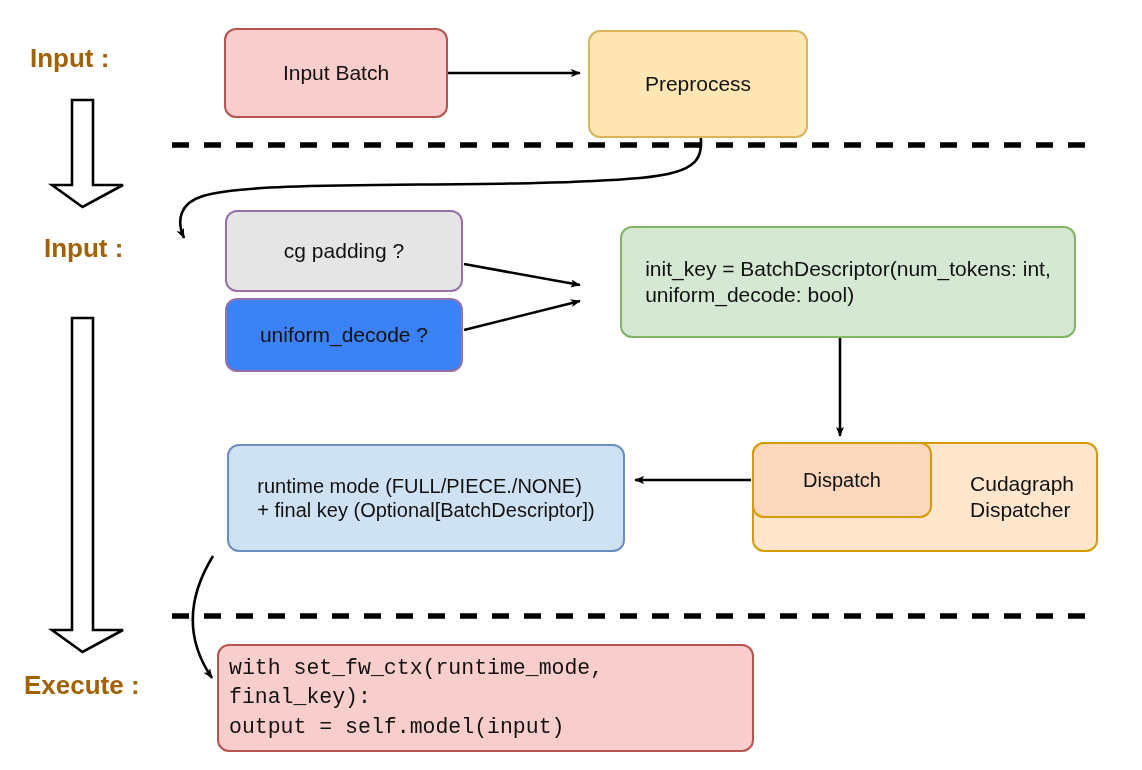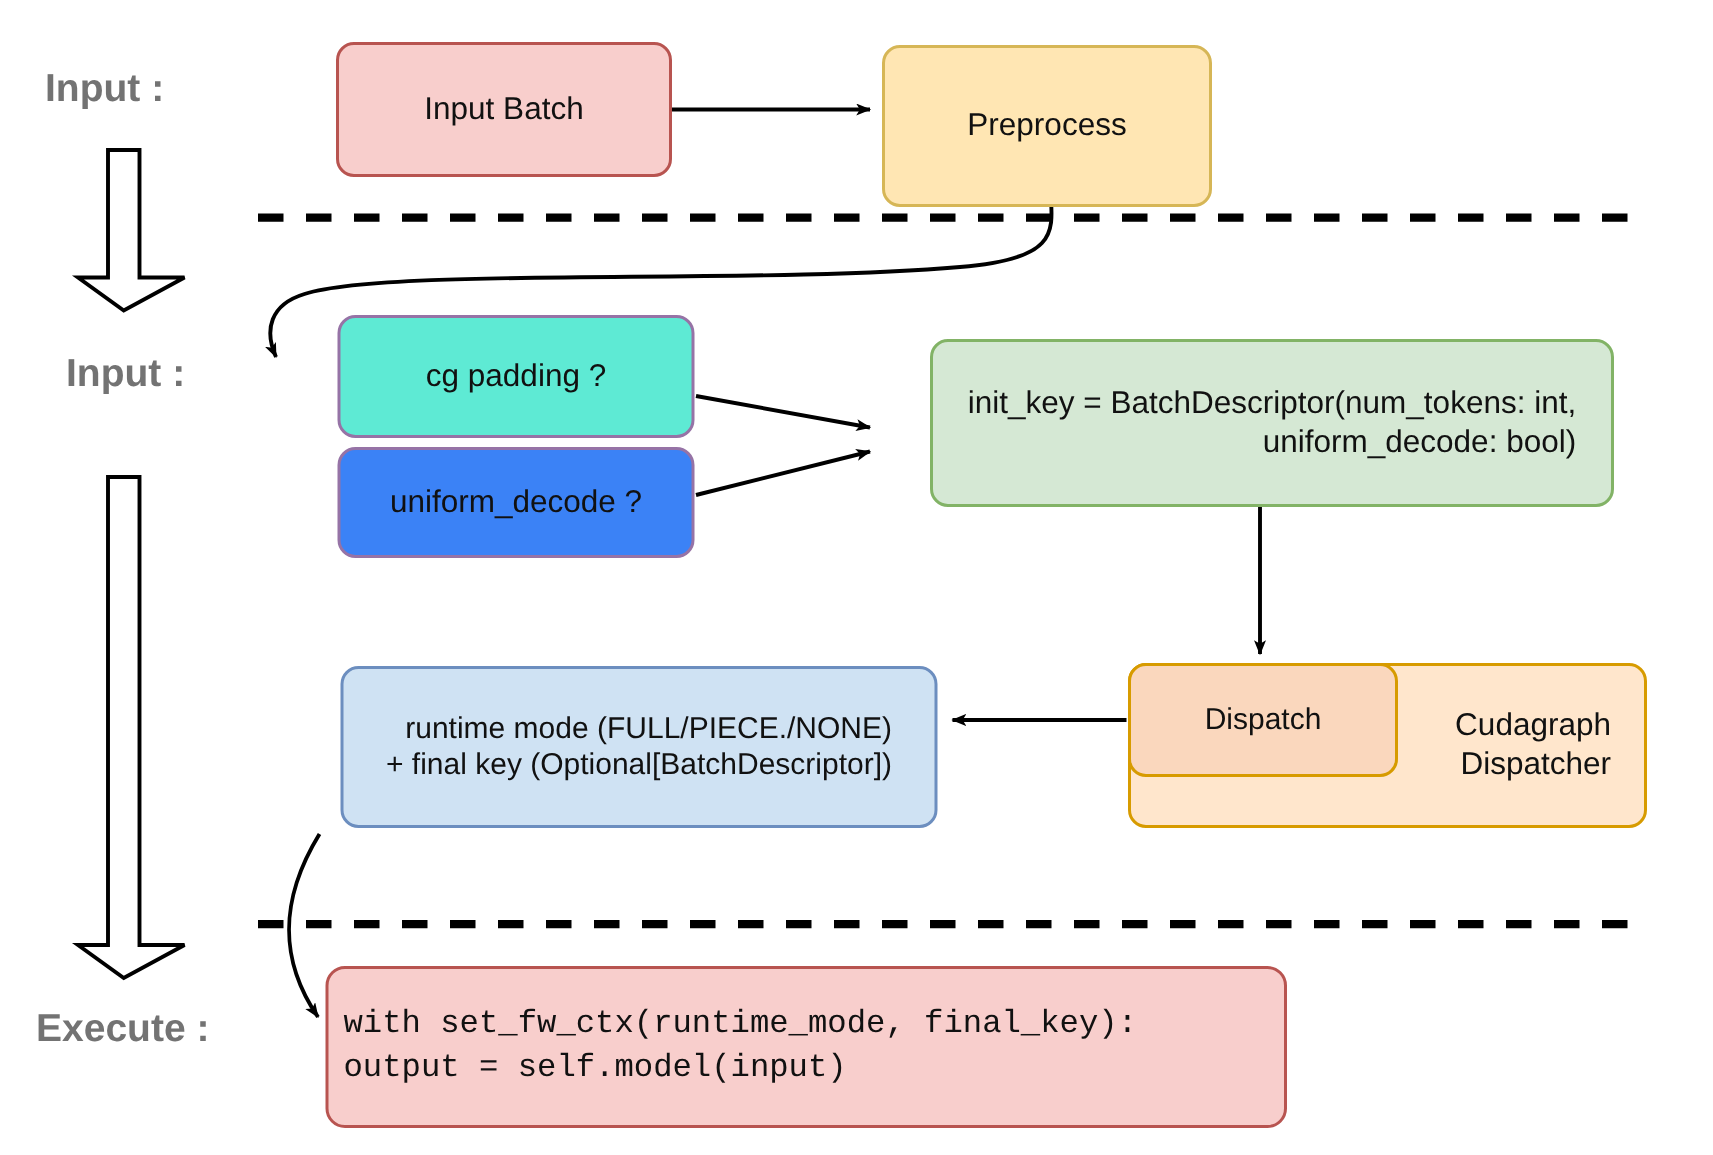--- a/index.html
+++ b/index.html
@@ -15,31 +15,31 @@
     width: 1142px;
     height: 770px;
     background: #ffffff;
     overflow: hidden;
   }
   .stage-label {
     position: absolute;
     font-family: "Liberation Sans", sans-serif;
     font-weight: bold;
     font-size: 26px;
-    color: #737373;
+    color: #a16207;
     white-space: pre;
     line-height: 1;
   }
   .node {
     position: absolute;
     box-sizing: border-box;
     display: flex;
     align-items: center;
     justify-content: center;
-    text-align: right;
+    text-align: left;
     border-style: solid;
     border-width: 2px;
     border-radius: 12px;
     font-family: "Liberation Sans", sans-serif;
     font-size: 21px;
     color: #111111;
     line-height: 1.22;
     padding: 2px 8px;
     white-space: pre-line;
   }
@@ -101,31 +101,31 @@
   </svg>
 
   <div class="stage-label" style="left:30px; top:45px;">Input :</div>
   <div class="stage-label" style="left:44px; top:235px;">Input :</div>
   <div class="stage-label" style="left:24px; top:672px;">Execute :</div>
 
   <div class="node" style="left:224px; top:28px; width:224px; height:90px; background:#f8cecc; border-color:#b85450;">Input Batch</div>
 
   <div class="node" style="left:588px; top:30px; width:220px; height:108px; background:#ffe6b3; border-color:#d6b656;">Preprocess</div>
 
-  <div class="node" style="left:225px; top:210px; width:238px; height:82px; background:#5eead4; border-color:#9673a6;">cg padding ?</div>
+  <div class="node" style="left:225px; top:210px; width:238px; height:82px; background:#e5e5e5; border-color:#9673a6;">cg padding ?</div>
 
   <div class="node" style="left:225px; top:298px; width:238px; height:74px; background:#3b82f6; border-color:#9673a6;">uniform_decode ?</div>
 
   <div class="node" style="left:620px; top:226px; width:456px; height:112px; background:#d5e8d4; border-color:#82b366;">init_key = BatchDescriptor(num_tokens: int,
 uniform_decode: bool)</div>
 
   <div class="node group-box" style="left:752px; top:442px; width:346px; height:110px; background:#ffe6cc; border-color:#d79b00; justify-content:flex-end; padding-right:22px;">Cudagraph
 Dispatcher</div>
 
   <div class="node small" style="left:752px; top:442px; width:180px; height:76px; background:#fad7bd; border-color:#d79b00;">Dispatch</div>
 
   <div class="node small" style="left:227px; top:444px; width:398px; height:108px; background:#cfe2f3; border-color:#6c8ebf; font-size:20px;">runtime mode (FULL/PIECE./NONE)
 + final key (Optional[BatchDescriptor])</div>
 
-  <div class="node code" style="left:217px; top:644px; width:641px; height:108px; background:#f8cecc; border-color:#b85450;border-radius:13px;">with set_fw_ctx(runtime_mode, final_key):
+  <div class="node code" style="left:217px; top:644px; width:537px; height:108px; background:#f8cecc; border-color:#b85450;">with set_fw_ctx(runtime_mode, final_key):
     output = self.model(input)</div>
 
 </div>
 
 </body></html>

